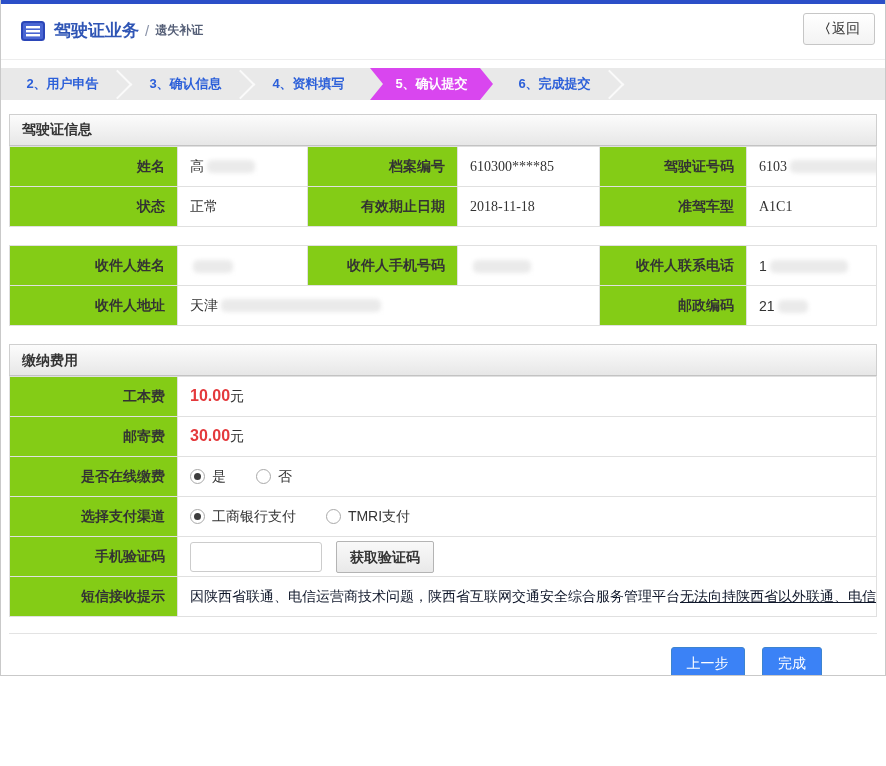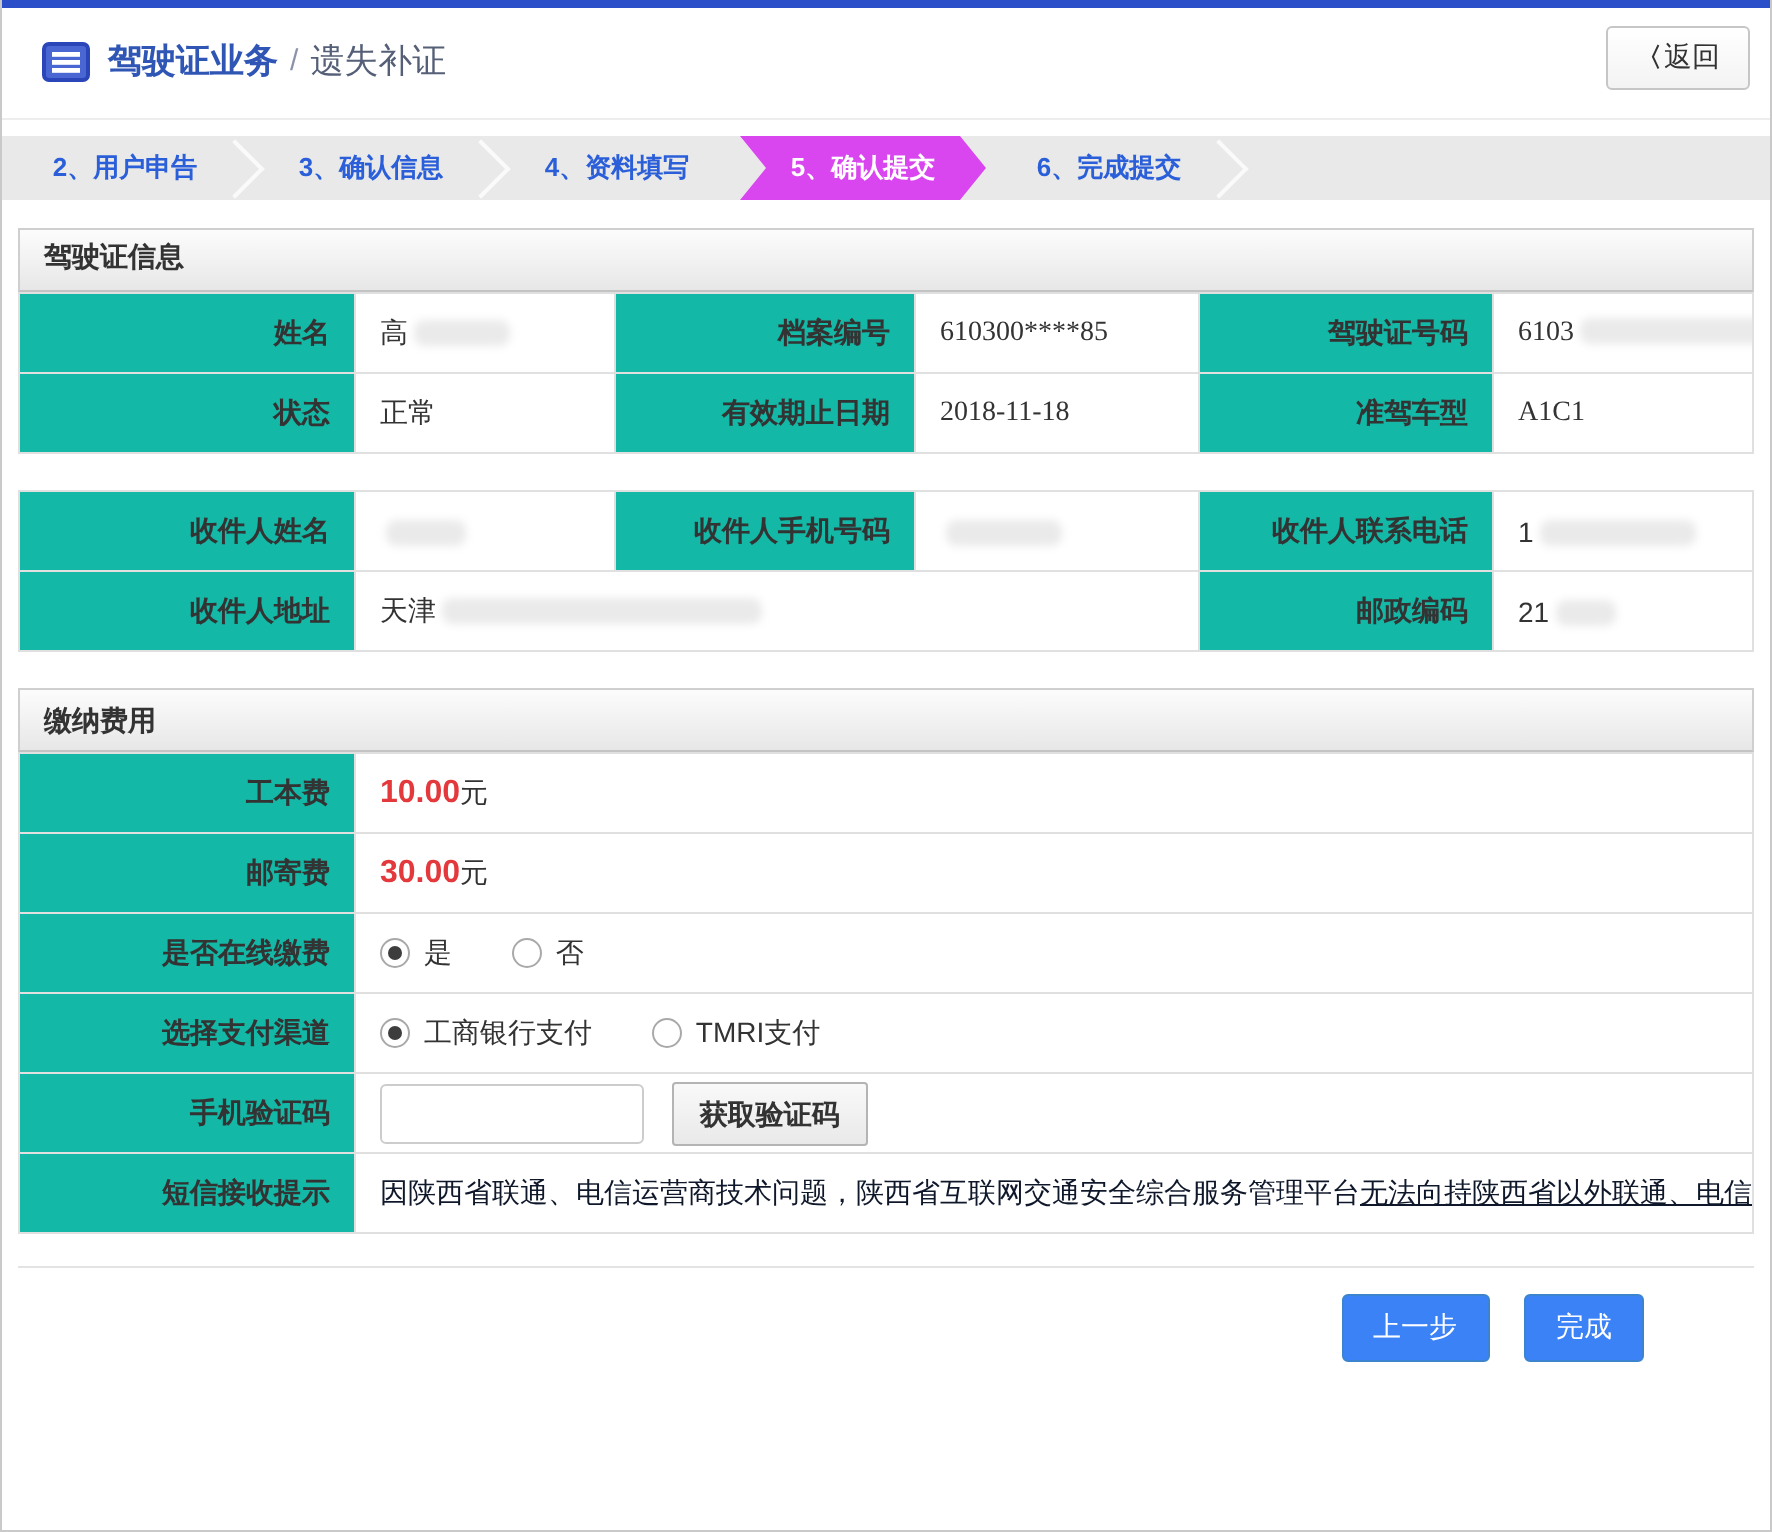--- a/index.html
+++ b/index.html
@@ -1,45 +1,45 @@
 <!DOCTYPE html>
 <html><head>
 <meta charset="utf-8">
 <style>
   * { margin:0; padding:0; box-sizing:border-box; }
   html,body { background:#fff; }
   body { font-family:"Liberation Sans","DejaVu Sans",sans-serif; }
-  .page { width:886px; height:766px; background:#fff; border:1px solid #c9c9c9; border-top:none; overflow:hidden; position:relative; }
+  .page { width:886px; height:676px; background:#fff; border:1px solid #c9c9c9; border-top:none; overflow:hidden; position:relative; }
   .topbar { height:4px; background:#2b4fc8; margin:0 -1px; }
 
   
   .header { height:56px; border-bottom:1px solid #ededed; position:relative; padding:15px 16px 0 20px; }
   .title-wrap { display:flex; align-items:center; }
   .form-icon { width:24px; height:20px; margin-right:9px; flex:0 0 auto; }
   .page-title { font-size:17px; font-weight:bold; color:#2f55b5; }
   .crumb-sep { font-size:15px; color:#8a93a8; margin:0 6px; }
-  .page-subtitle { font-size:17px; color:#555f77; }
+  .page-subtitle { font-size:12px; color:#555f77;font-weight:bold; }
   .back-btn { position:absolute; right:10px; top:9px; padding:6px 14px; background:linear-gradient(#ffffff,#f3f3f3); border:1px solid #c6c6c6; border-radius:3px; font-size:14px; color:#333; cursor:pointer; }
   .back-chevron { font-weight:bold; font-size:13px; margin-right:1px; }
 
   
   .steps { margin-top:8px; height:32px; background:#e9e9e9; display:flex; position:relative; overflow:hidden; }
   .step { width:123px; height:32px; line-height:32px; text-align:center; font-size:13px; font-weight:bold; color:#2b5fd9; position:relative; cursor:pointer; }
   .step.chev::after { content:""; position:absolute; right:-4px; top:50%; width:19px; height:19px; margin-top:-10px; border-top:2px solid #fafafa; border-right:2px solid #fafafa; transform:rotate(45deg); }
   .step.active { background:#d946ef; color:#fff; z-index:2;
     clip-path:polygon(0 0, calc(100% - 13px) 0, 100% 50%, calc(100% - 13px) 100%, 0 100%, 13px 50%); }
 
   
   .content { padding:0 8px; }
   .section { margin-top:18px; }
   .section.first { margin-top:14px;font-family:Liberation Serif, serif; }
   .section-header { height:32px; line-height:30px; padding-left:12px; background:linear-gradient(#fcfcfc,#e7e7e7); border:1px solid #cfcfcf; border-bottom-color:#c3c3c3; font-size:14px; font-weight:bold; color:#333; }
   table.grid { width:100%; border-collapse:collapse; table-layout:fixed; border:1px solid #d6d6d6; border-top:none; }
   table.grid td { border:1px solid #e0e0e0; height:40px; font-size:14px; color:#333; padding:0 12px; overflow:hidden; white-space:nowrap; }
-  .td-label { background:#14b8a6; text-align:right; font-weight:bold; color:#333; }
+  .td-label { background:#84cc16; text-align:right; font-weight:bold; color:#333; }
   .td-value { background:#fff; text-align:left; color:#444; }
 
   .redact { display:inline-block; height:13px; background:#eaeaea; border-radius:5px; filter:blur(2px); vertical-align:-2px; margin-left:3px; }
 
   
   .fee-amount { color:#e4393c; font-weight:bold; font-size:16px; }
   .fee-unit { font-size:14px; color:#333; }
   td.tall { height:43px; }
   td.sms-row { height:44px; }
 

